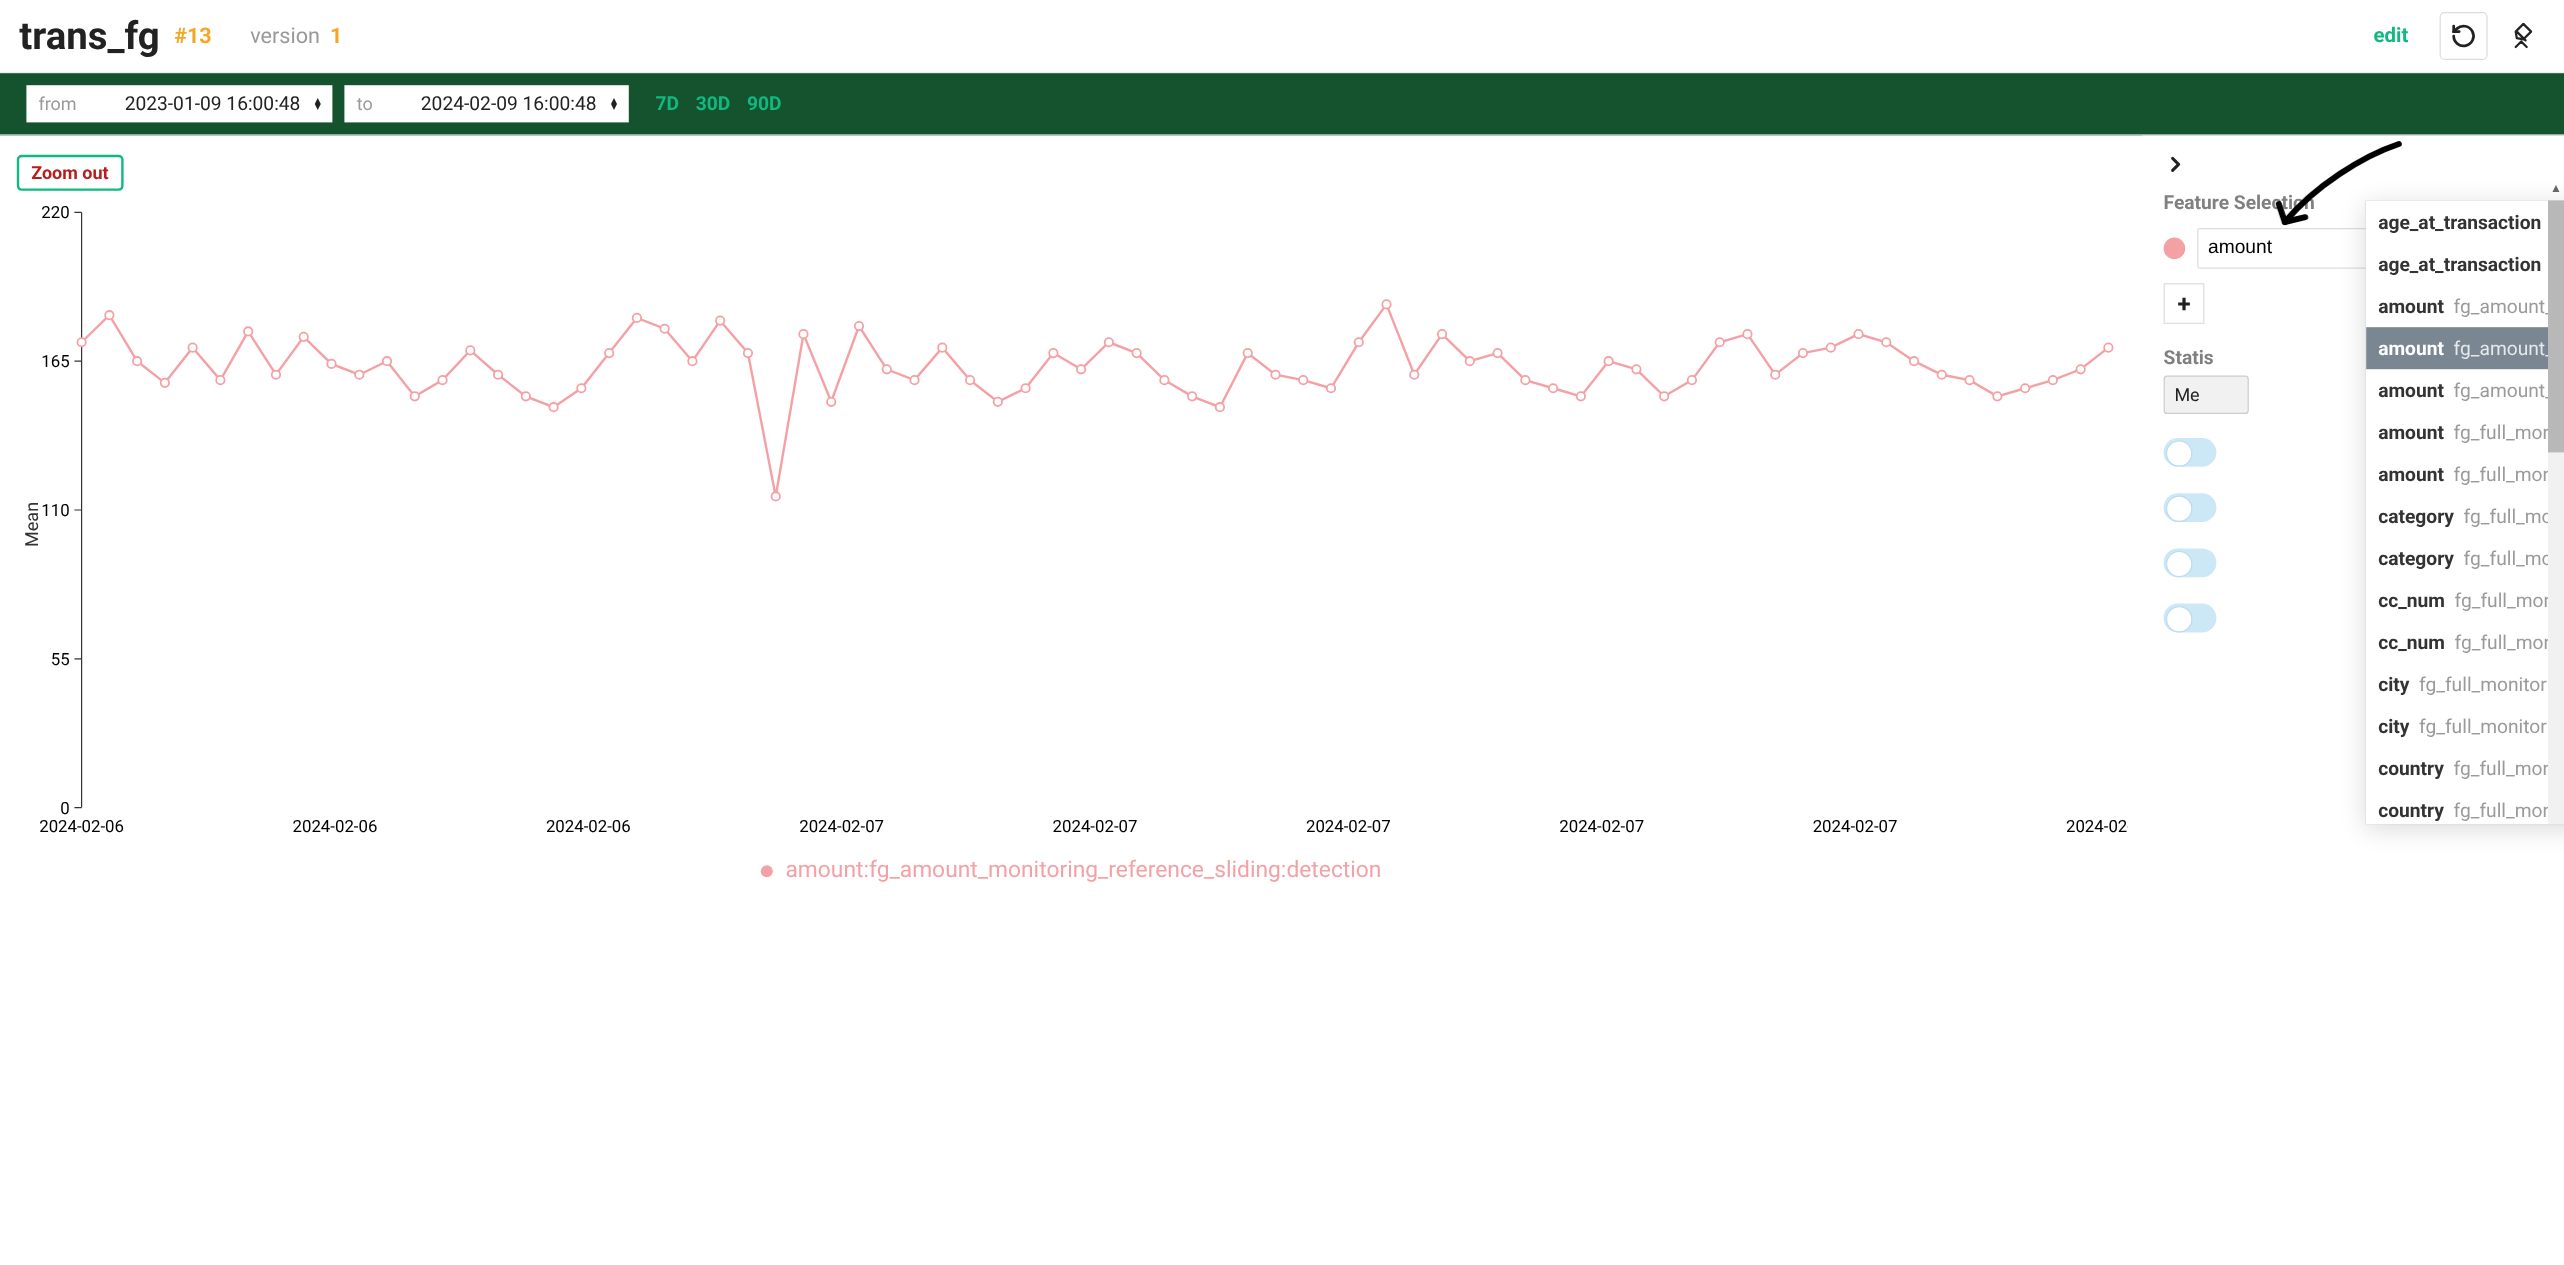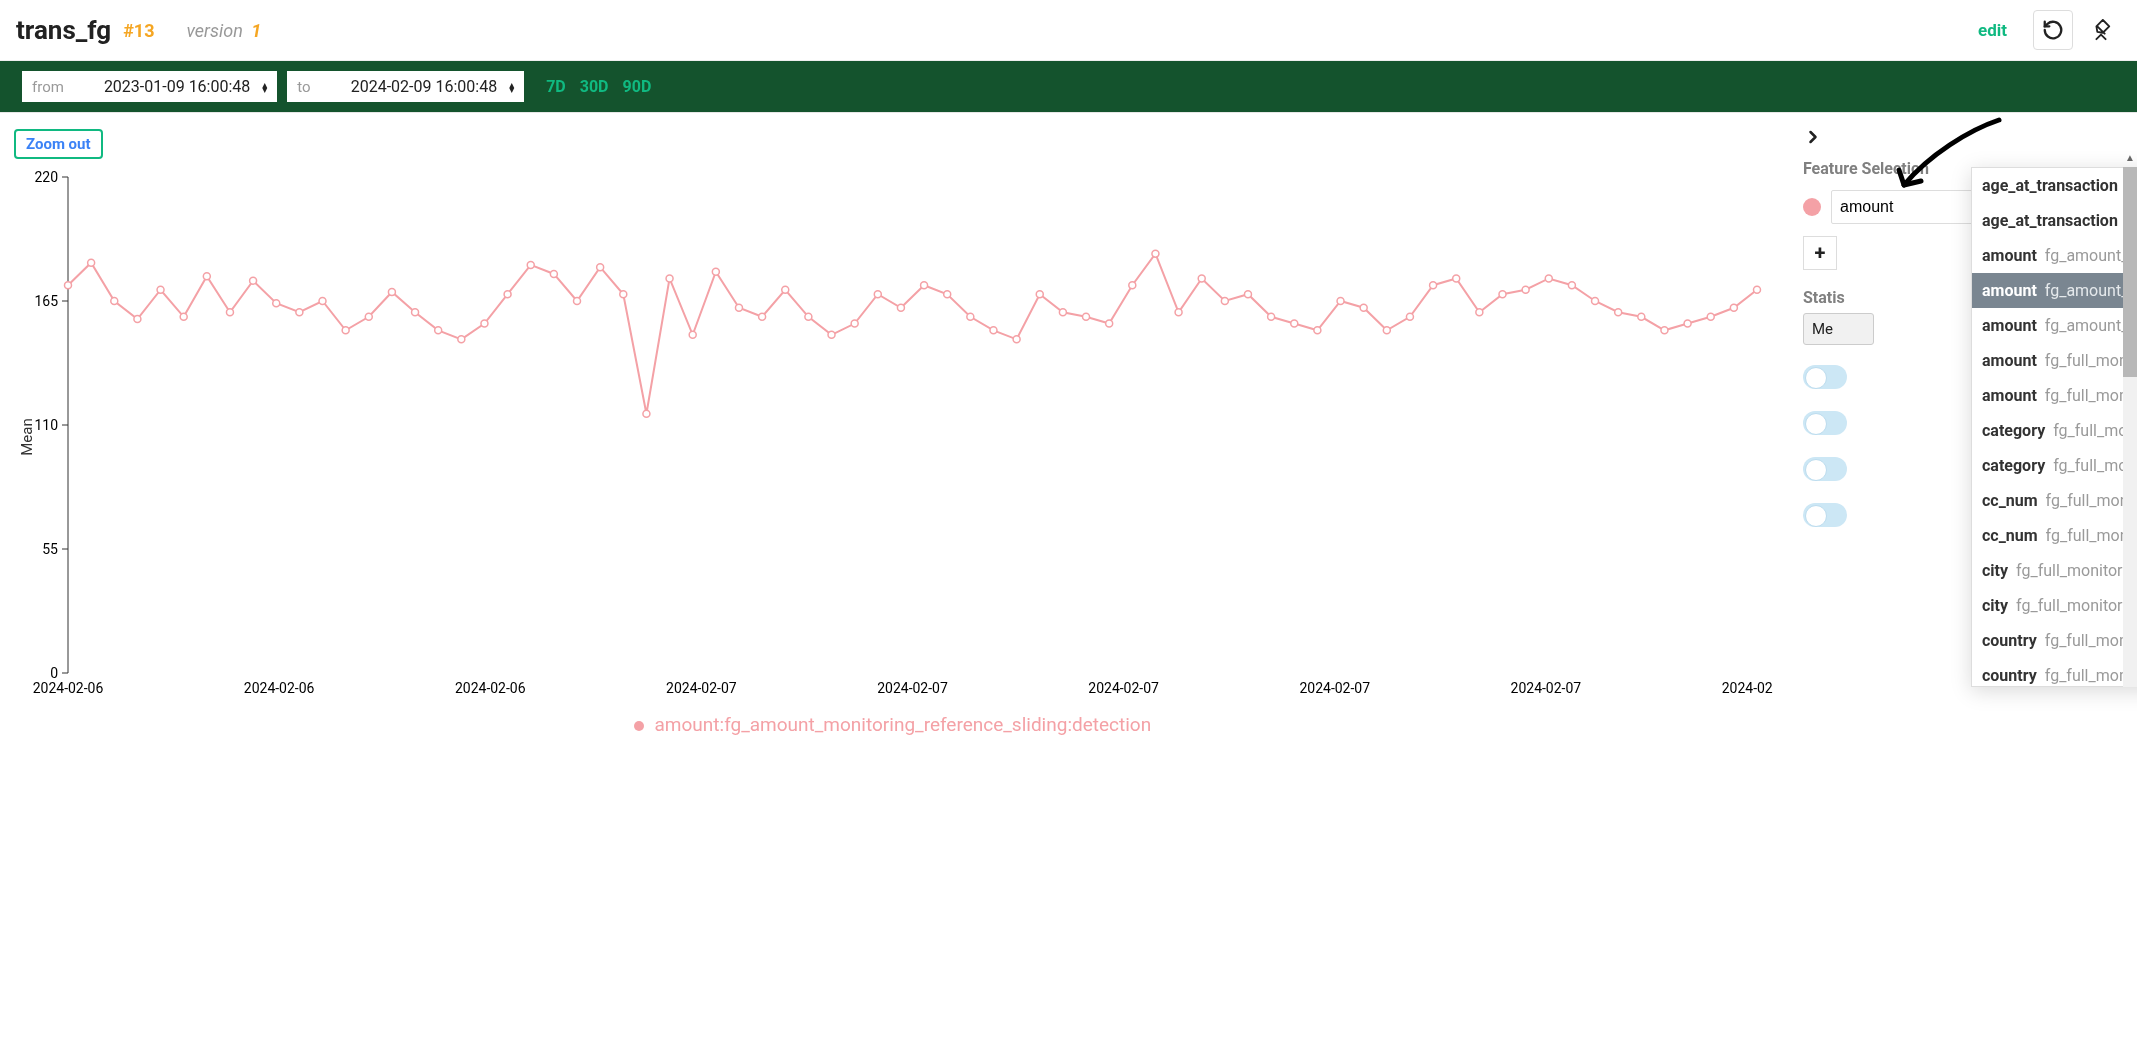--- a/index.html
+++ b/index.html
@@ -1,35 +1,35 @@
 <!DOCTYPE html>
 <html><head>
 <meta charset="utf-8">
 <style>
   * { box-sizing: border-box; margin: 0; padding: 0; }
   body { font-family: -apple-system, BlinkMacSystemFont, "Segoe UI", Roboto, Arial, sans-serif; color:#222; background:#fff; }
   .topbar { display:flex; align-items:center; padding:10px 16px; border-bottom:1px solid #eee; }
-  .title { font-size:26px; font-weight:700; }
+  .title { font-size:32px; font-weight:700; }
   .tag-id { color:#f5a623; font-size:18px; font-weight:700; margin-left:12px; }
-  .version-wrap { margin-left:32px; color:#999; font-size:18px;font-style:italic; }
+  .version-wrap { margin-left:32px; color:#999; font-size:18px; }
   .version-num { color:#f5a623; font-weight:700; margin-left:4px; }
   .topbar-spacer { flex:1; }
   .edit-link { color:#10b981; font-weight:700; font-size:17px; cursor:pointer; margin-right:18px; }
   .icon-btn { width:40px; height:40px; border:1px solid #ddd; border-radius:4px; display:flex; align-items:center; justify-content:center; cursor:pointer; background:#fff; margin-left:8px; }
   .icon-btn.borderless { border:none; }
   .toolbar { background:#14532d; padding:10px 22px; display:flex; align-items:center; gap:10px; border-bottom:1px solid #e6e6e6;text-align:center; }
   .date-box { background:#fff; display:flex; align-items:center; padding:6px 10px; gap:8px; }
   .date-label { color:#9a9a9a; font-size:15px; }
   .date-val { font-size:16px;margin-left:32px; }
   .sort-icon { display:inline-flex; flex-direction:column; line-height:5px; font-size:10px; margin-left:4px; }
   .quick-ranges { display:flex; gap:14px; margin-left:12px; }
   .quick-ranges span { color:#10b981; font-weight:700; font-size:16px; cursor:pointer; }
   .content { display:flex; position:relative; }
   .chart-area { flex:1; padding:12px 12px 20px 12px; min-width:0; }
-  .zoom-btn { border:2px solid #10b981; color:#3b82f6; background:#fff; font-weight:700; font-size:15px; padding:4px 10px; border-radius:4px; cursor:pointer; margin:4px 0 8px 2px; display:inline-block; }
+  .zoom-btn { border:2px solid #10b981; color:#b91c1c; background:#fff; font-weight:700; font-size:15px; padding:4px 10px; border-radius:4px; cursor:pointer; margin:4px 0 8px 2px; display:inline-block; }
   .chart-wrap { position:relative; height:540px; }
   .ylabel { position:absolute; left:-4px; top:50%; transform:translateY(-50%) rotate(-90deg); transform-origin:center; font-size:15px; color:#333; }
   svg.chart-svg { display:block; width:100%; height:100%; }
   .legend-row { text-align:center; margin-top:6px; color:#f4a1a6; font-size:19px; }
   .legend-dot { display:inline-block; width:10px; height:10px; border-radius:50%; background:#f4a1a6; margin-right:6px; vertical-align:middle; }
   .side { width:352px; background:#fff; padding:14px 18px 18px 18px; position:relative; }
   .collapse-icon { cursor:pointer; margin-bottom:8px; }
   .side-title { color:#808080; font-weight:700; font-size:16px; margin-bottom:12px; }
   .selection-row { display:flex; align-items:center; gap:10px; }
   .color-dot { width:18px; height:18px; border-radius:50%; background:#f4a1a6; }

